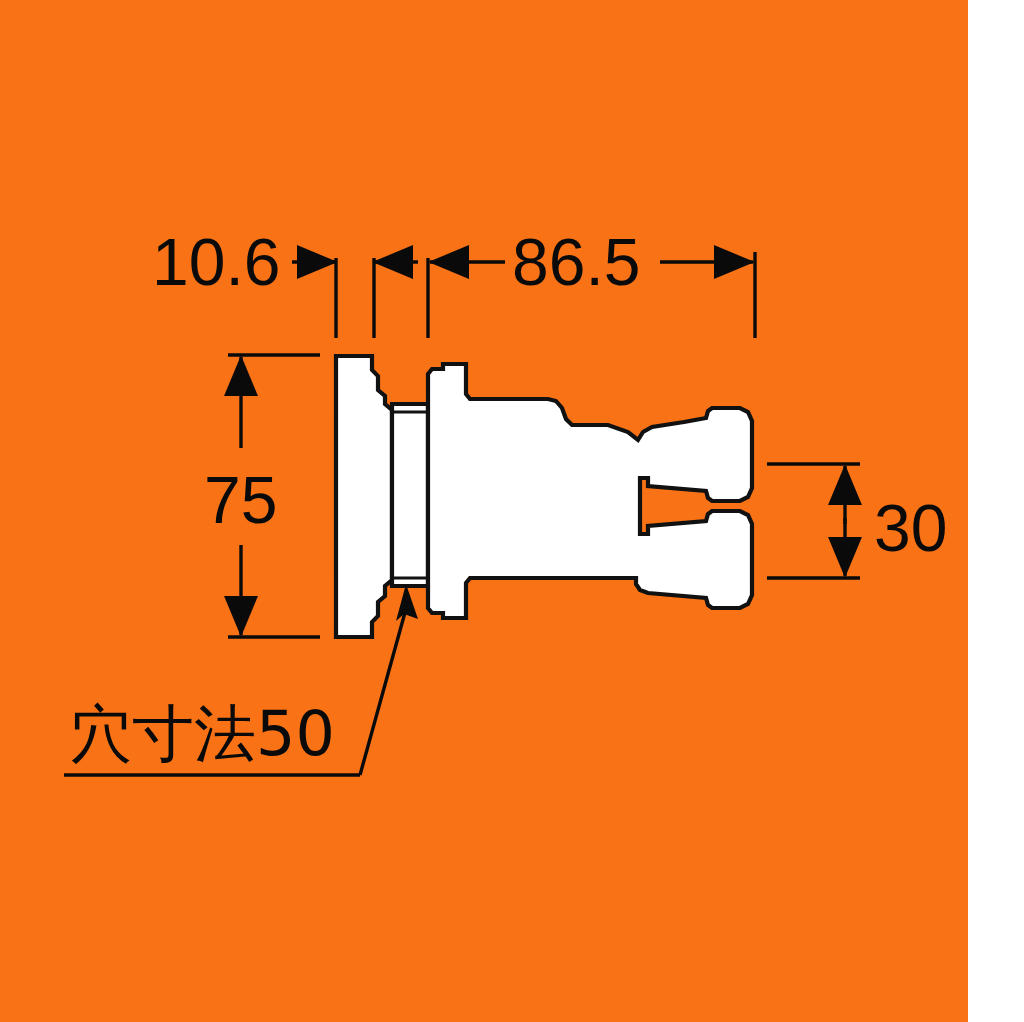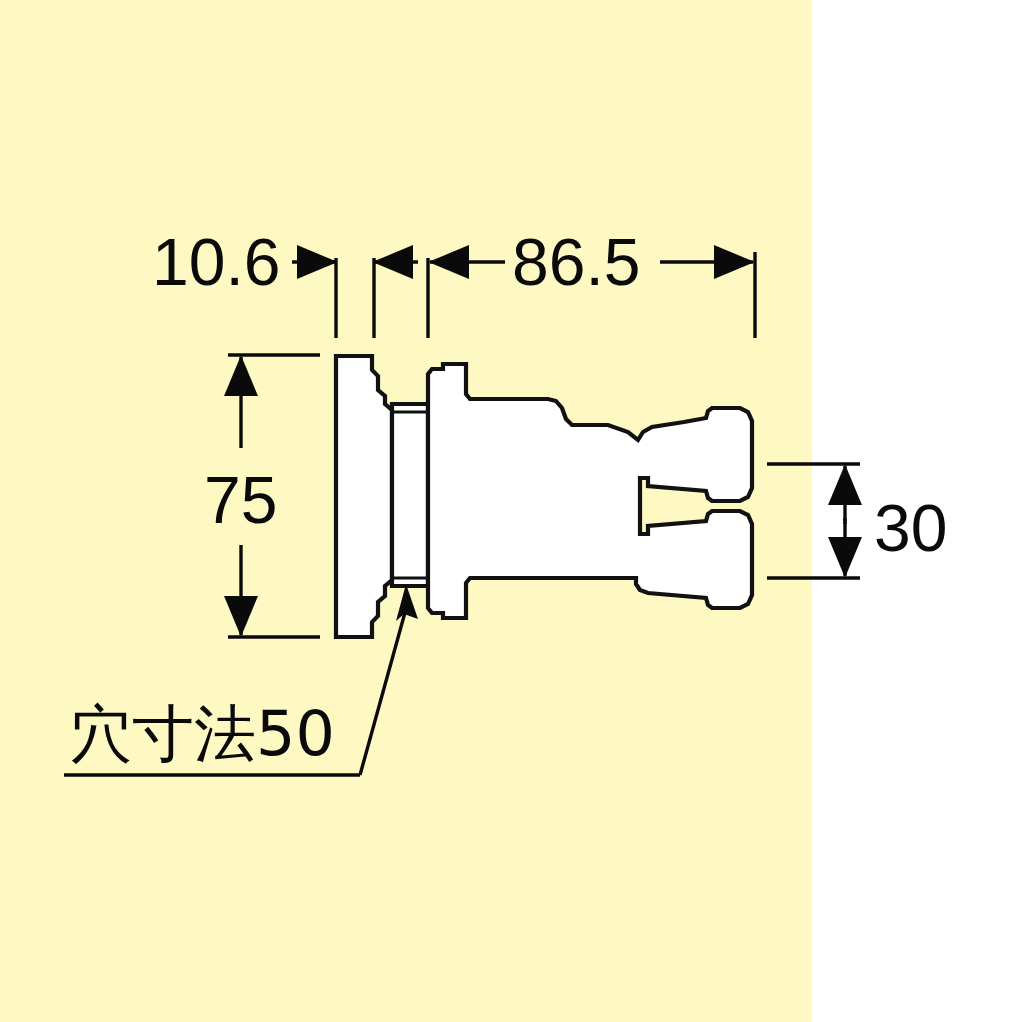--- a/index.html
+++ b/index.html
@@ -9,23 +9,23 @@
     background: #ffffff;
   }
   body {
     width: 1024px;
     height: 1022px;
     overflow: hidden;
     font-family: "Liberation Sans", sans-serif;
   }
   #drawing-root {
     position: relative;
-    width: 812px;
+    width: 968px;
     height: 1022px;
-    background: #fef9c3;
+    background: #f97316;
     text-decoration: underline;
   }
   #drawing-svg {
     position: absolute;
     left: 0;
     top: 0;
     width: 1024px;
     height: 1022px;
     display: block;
   }

